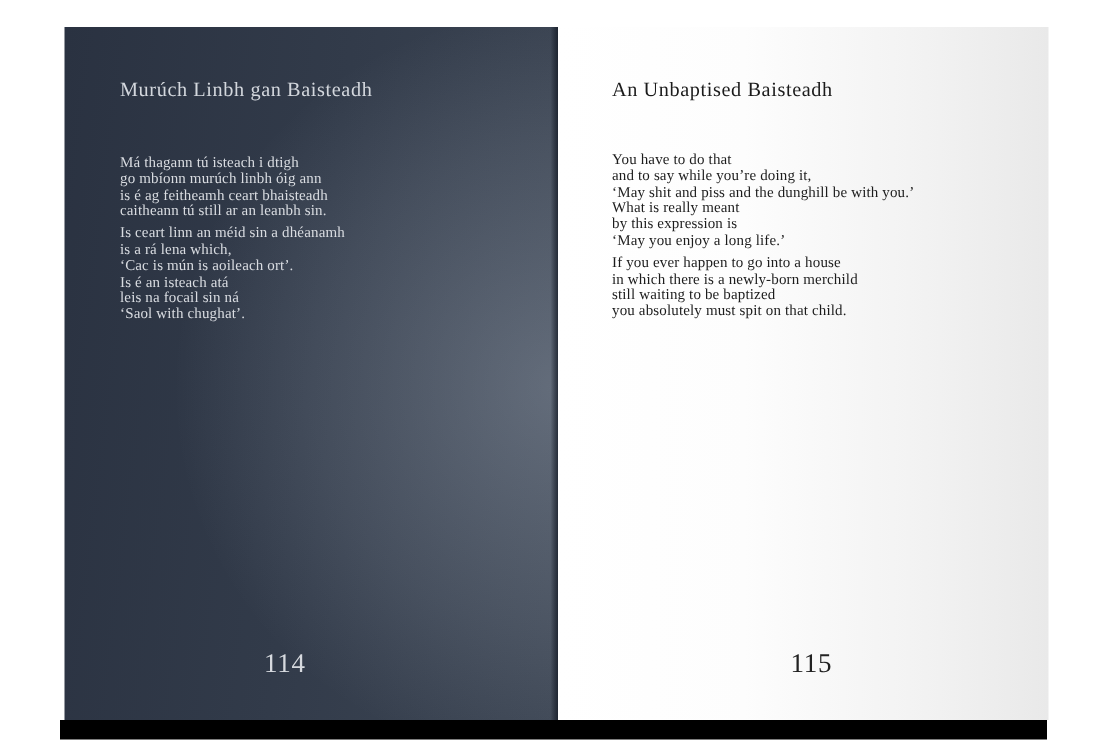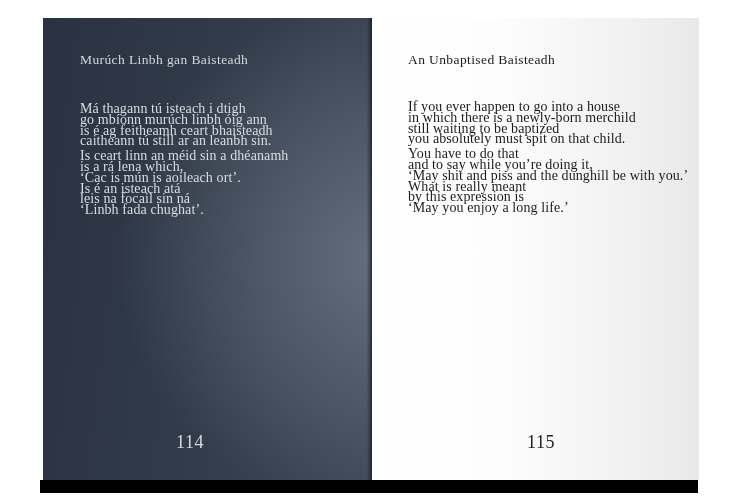--- a/index.html
+++ b/index.html
@@ -42,21 +42,21 @@
   .title {
     position:absolute; left:37px; top:35px; margin:0;
     font-size:13.5px; font-weight:normal; letter-spacing:0.4px; line-height:1;
     white-space:nowrap;
   }
   .page-left  .title { color:#d3d7dd; }
   .page-right .title { left:36px; color:#1b1b1b; }
 
   .poem {
     position:absolute; left:37px;
-    font-size:14px; line-height:10.8px; letter-spacing:0.1px;
+    font-size:10px; line-height:10.8px; letter-spacing:0.1px;
   }
   .poem-left  { top:86px; }
   .poem-right { left:36px; top:84px; }
   .stanza + .stanza { margin-top:4px; }
   .line { white-space:nowrap; }
 
   .pagenum {
     position:absolute; top:415px; width:60px;
     text-align:center; font-size:18px; line-height:1; letter-spacing:0.5px;
   }
@@ -82,45 +82,45 @@
         <div class="line">go mbíonn murúch linbh óig ann</div>
         <div class="line">is é ag feitheamh ceart bhaisteadh</div>
         <div class="line">caitheann tú still ar an leanbh sin.</div>
       </div>
       <div class="stanza">
         <div class="line">Is ceart linn an méid sin a dhéanamh</div>
         <div class="line">is a rá lena which,</div>
         <div class="line">‘Cac is mún is aoileach ort’.</div>
         <div class="line">Is é an isteach atá</div>
         <div class="line">leis na focail sin ná</div>
-        <div class="line">‘Linbh fada chughat’.</div>
+        <div class="line">‘Saol with chughat’.</div>
       </div>
     </div>
 
     <div class="pagenum pagenum-left">114</div>
     <div class="spine-crease"></div>
   </div>
 
   <div class="page page-right">
     <h1 class="title">An Unbaptised Baisteadh</h1>
 
     <div class="poem poem-right">
       <div class="stanza">
-        <div class="line">If you ever happen to go into a house</div>
-        <div class="line">in which there is a newly-born merchild</div>
-        <div class="line">still waiting to be baptized</div>
-        <div class="line">you absolutely must spit on that child.</div>
-      </div>
-      <div class="stanza">
         <div class="line">You have to do that</div>
         <div class="line">and to say while you’re doing it,</div>
         <div class="line">‘May shit and piss and the dunghill be with you.’</div>
         <div class="line">What is really meant</div>
         <div class="line">by this expression is</div>
         <div class="line">‘May you enjoy a long life.’</div>
+      </div>
+      <div class="stanza">
+        <div class="line">If you ever happen to go into a house</div>
+        <div class="line">in which there is a newly-born merchild</div>
+        <div class="line">still waiting to be baptized</div>
+        <div class="line">you absolutely must spit on that child.</div>
       </div>
     </div>
 
     <div class="pagenum pagenum-right">115</div>
   </div>
 
   <div class="base-bar"></div>
 </div>
 
 </body></html>

